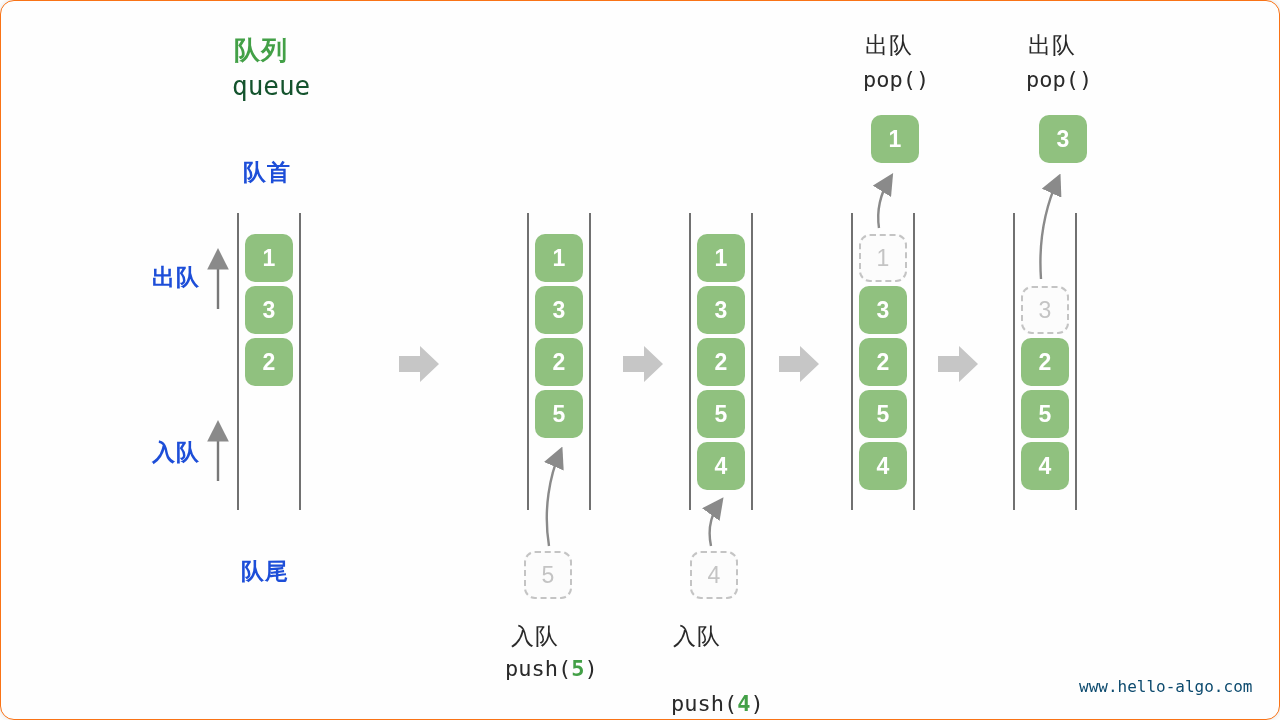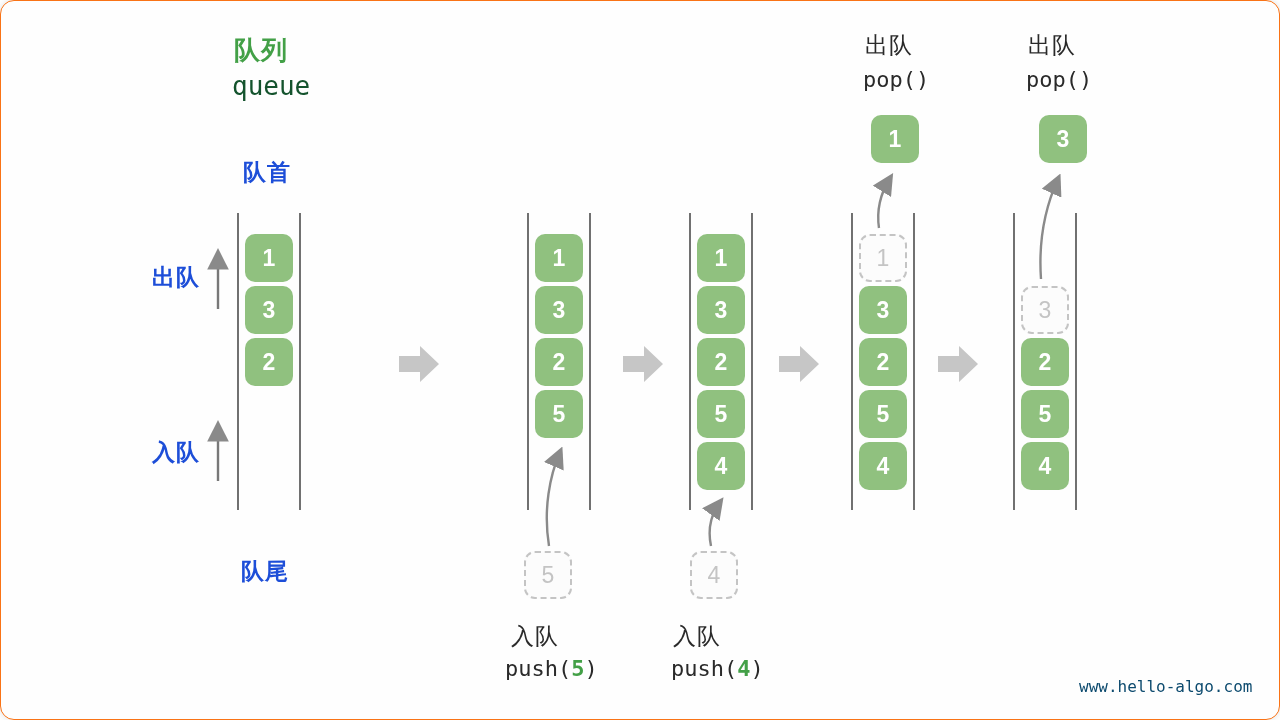--- a/index.html
+++ b/index.html
@@ -99,21 +99,21 @@
   <div class="abs cjk" style="left:510px;top:620px;">入队</div>
   <div class="abs mono" style="left:504px;top:655px;"><span>push(</span><span class="arg">5</span><span>)</span></div>
 
   <div class="abs box" style="left:696px;top:233px;">1</div>
   <div class="abs box" style="left:696px;top:285px;">3</div>
   <div class="abs box" style="left:696px;top:337px;">2</div>
   <div class="abs box" style="left:696px;top:389px;">5</div>
   <div class="abs box" style="left:696px;top:441px;">4</div>
   <div class="abs ghost" style="left:689px;top:550px;">4</div>
   <div class="abs cjk" style="left:672px;top:620px;">入队</div>
-  <div class="abs mono" style="left:670px;top:655px;"><span>push(</span><span class="arg">4</span><span>)</span></div>
+  <div class="abs mono" style="left:670px;top:690px;"><span>push(</span><span class="arg">4</span><span>)</span></div>
 
   <div class="abs cjk" style="left:864px;top:29px;">出队</div>
   <div class="abs mono" style="left:862px;top:66px;">pop()</div>
   <div class="abs box" style="left:870px;top:114px;">1</div>
   <div class="abs ghost" style="left:858px;top:233px;">1</div>
   <div class="abs box" style="left:858px;top:285px;">3</div>
   <div class="abs box" style="left:858px;top:337px;">2</div>
   <div class="abs box" style="left:858px;top:389px;">5</div>
   <div class="abs box" style="left:858px;top:441px;">4</div>
 

